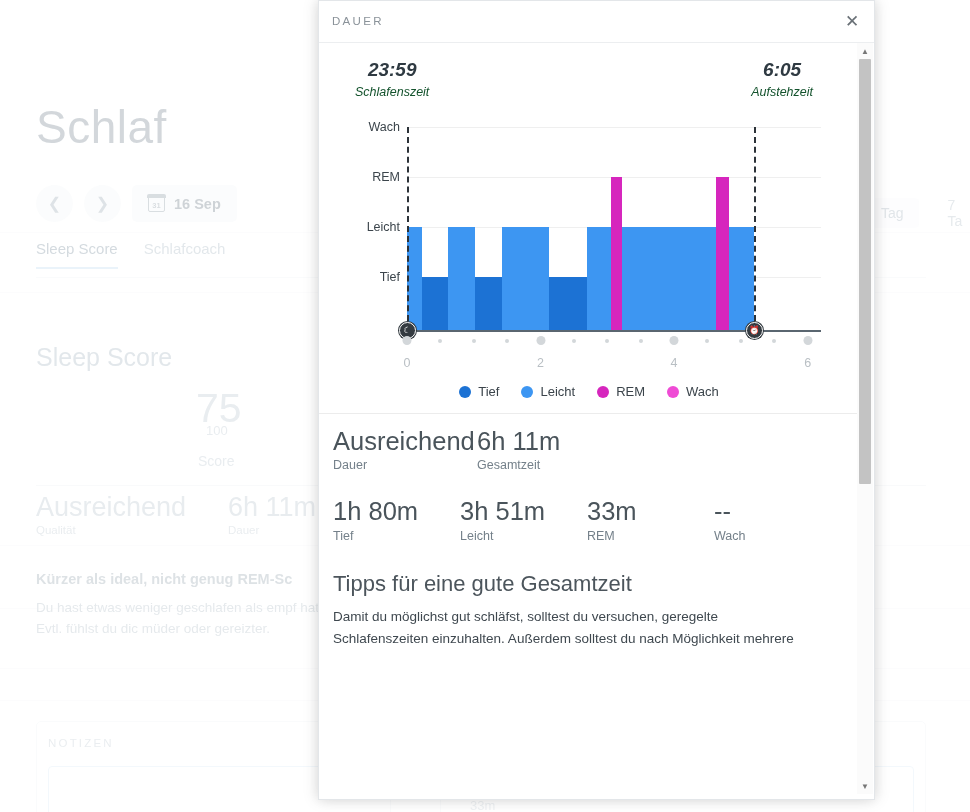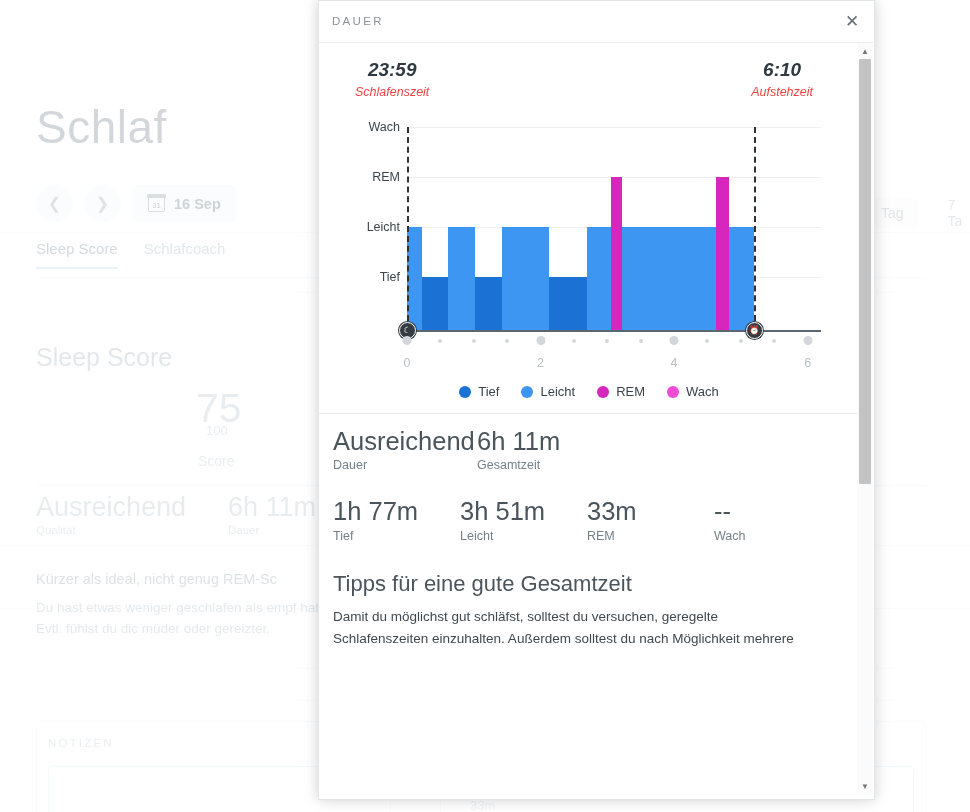--- a/index.html
+++ b/index.html
@@ -48,21 +48,21 @@
   .bg-score-num { position: absolute; left: 196px; top: 385px; font-size: 41px; font-weight: 300; color: #b5c2cc; }
   .bg-score-den { position: absolute; left: 206px; top: 423px; font-size: 13px; color: #b5c2cc; }
   .bg-score-lbl { position: absolute; left: 198px; top: 453px; font-size: 14px; color: #b5c2cc; }
   .bg-hr { position: absolute; left: 36px; top: 485px; width: 890px; height: 1px; background: #eceff2; }
 
   .bg-stat1v { position: absolute; left: 36px; top: 492px; font-size: 27px; font-weight: 300; color: #b2bfc9; }
   .bg-stat1l { position: absolute; left: 36px; top: 524px; font-size: 11.5px; color: #b7c3cc; }
   .bg-stat2v { position: absolute; left: 228px; top: 492px; font-size: 27px; font-weight: 300; color: #b2bfc9; }
   .bg-stat2l { position: absolute; left: 228px; top: 524px; font-size: 11.5px; color: #b7c3cc; }
 
-  .bg-adv-h { position: absolute; left: 36px; top: 571px; font-size: 14.5px; font-weight: normal; color: #8e9da8; white-space: nowrap; }
+  .bg-adv-h { position: absolute; left: 36px; top: 571px; font-size: 14.5px; font-weight: bold; color: #8e9da8; white-space: nowrap; }
   .bg-adv-p { position: absolute; left: 36px; top: 597px; width: 430px; font-size: 13.5px; line-height: 21px; color: #a8b6c0; }
 
   .bg-notes-card {
     position: absolute; left: 36px; top: 721px; width: 890px; height: 120px;
     border: 1px solid #eef2f5; border-radius: 5px; background: #fff;
   }
   .bg-notes-h { position: absolute; left: 48px; top: 737px; font-size: 11.5px; letter-spacing: 2.2px; color: #b8c4cd; }
   .bg-notes-in {
     position: absolute; left: 48px; top: 766px; width: 866px; height: 66px;
     border: 1px solid #d6e8f5; border-radius: 4px; background: #fff;
@@ -97,21 +97,21 @@
   }
 
   .modal-body { position: absolute; left: 0; top: 42px; width: 540px; height: 758px; padding: 0 14px 0 14px; }
 
   .m-h1 { margin-top: 16px; font-size: 25.5px; font-weight: 300; color: #4c555c; letter-spacing: .2px; }
 
   .times { position: relative; height: 54px; margin-top: 16px; font-style: italic; }
   .t-left { position: absolute; left: 22px; top: 0; text-align: center; }
   .t-right { position: absolute; right: 32px; top: 0; text-align: center; }
   .t-val { font-size: 19px; font-weight: bold; color: #2f3a42; }
-  .t-lbl { font-size: 12.5px; color: #ef4444; margin-top: 4px; }
+  .t-lbl { font-size: 12.5px; color: #14532d; margin-top: 4px; }
 
   
   .chart-wrap { position: relative; height: 215px; margin-top: 6px; }
   .ylabel {
     position: absolute; right: 100%; transform: translateY(-50%);
     font-size: 12.5px; color: #3c454c; white-space: nowrap; padding-right: 7px;
   }
   .plot {
     position: absolute; left: 74px; top: 8px; width: 414px; height: 205px;
   }
@@ -230,21 +230,21 @@
 
     <div class="modal-body">
 
 
       <div class="times">
         <div class="t-left">
           <div class="t-val">23:59</div>
           <div class="t-lbl">Schlafenszeit</div>
         </div>
         <div class="t-right">
-          <div class="t-val">6:10</div>
+          <div class="t-val">6:05</div>
           <div class="t-lbl">Aufstehzeit</div>
         </div>
       </div>
 
       <div class="chart-wrap">
         <div class="plot" id="plot">
             <div class="gridline" style="top: 0px;"></div>
             <div class="ylabel" style="top: 0px;">Wach</div>
             <div class="gridline" style="top: 50px;"></div>
             <div class="ylabel" style="top: 50px;">REM</div>
@@ -318,21 +318,21 @@
           <div class="sum-lbl">Dauer</div>
         </div>
         <div>
           <div class="sum-big">6h 11m</div>
           <div class="sum-lbl">Gesamtzeit</div>
         </div>
       </div>
 
       <div class="stats4">
         <div class="st">
-          <div class="st-v">1h 77m</div>
+          <div class="st-v">1h 80m</div>
           <div class="st-l">Tief</div>
         </div>
         <div class="st">
           <div class="st-v">3h 51m</div>
           <div class="st-l">Leicht</div>
         </div>
         <div class="st">
           <div class="st-v">33m</div>
           <div class="st-l">REM</div>
         </div>

